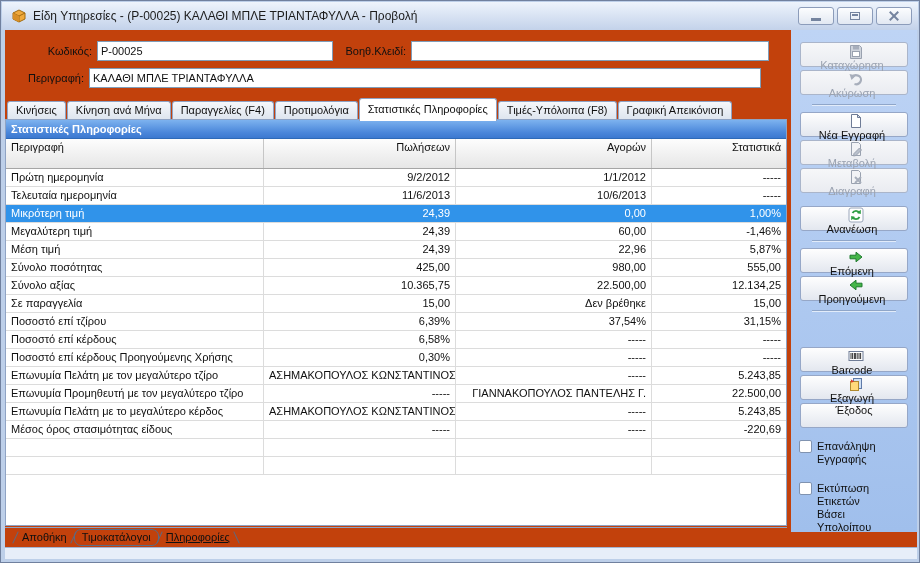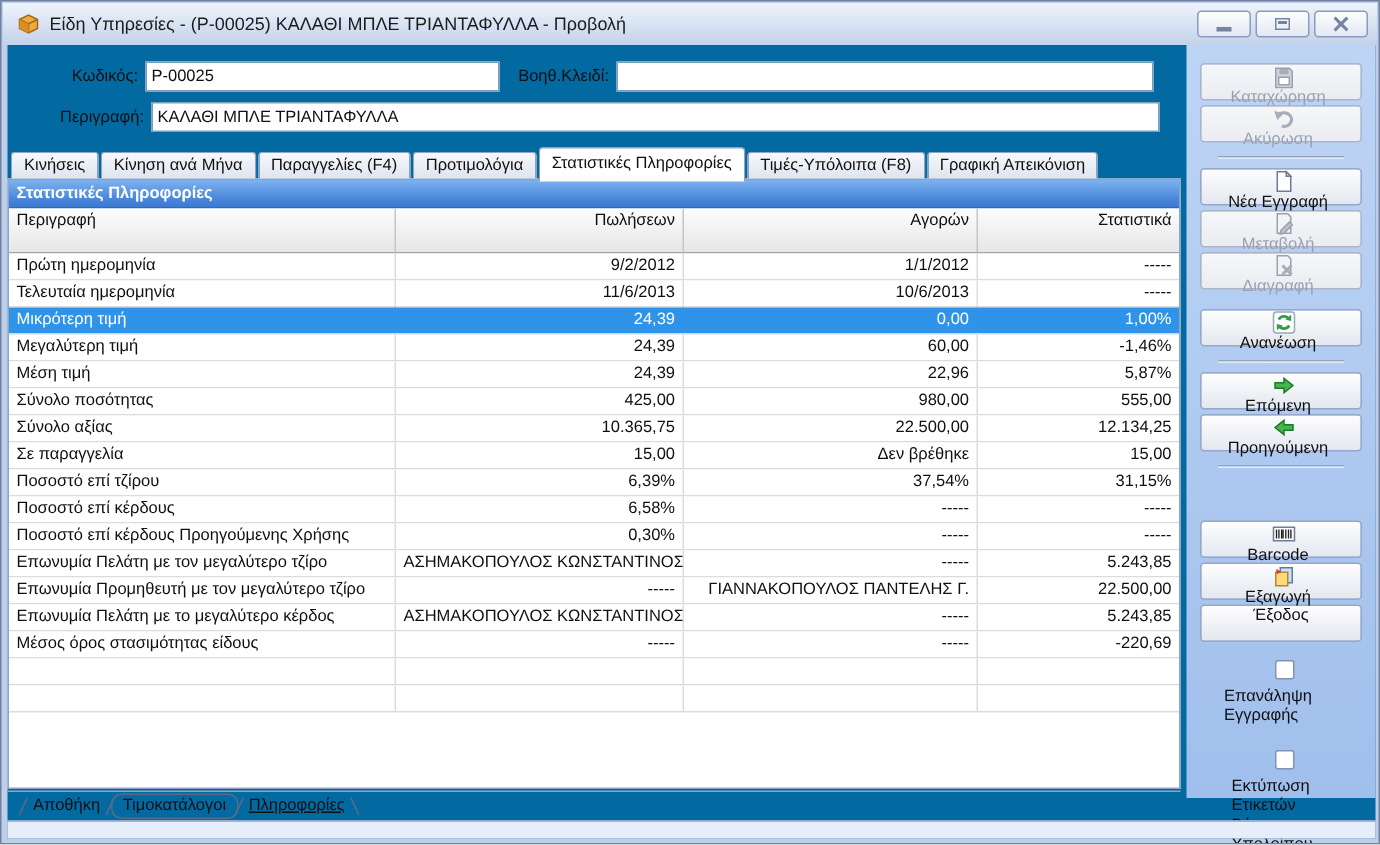--- a/index.html
+++ b/index.html
@@ -21,21 +21,21 @@
   .glyph-max { width:10px; height:8px; border:1px solid #75849f; position:relative; }
   .glyph-max::after { content:""; position:absolute; left:1px; right:1px; top:1px; height:2px; background:#75849f; }
   .glyph-close { width:10px; height:10px; position:relative; }
   .glyph-close::before, .glyph-close::after { content:""; position:absolute; left:-1px; top:4px;
         width:12px; height:2px; background:#75849f; }
   .glyph-close::before { transform:rotate(45deg); }
   .glyph-close::after  { transform:rotate(-45deg); }
 
   
   .client { position:absolute; left:4px; top:29px; width:912px; height:529px;
-            background:#0369a1; }
+            background:#c2410c; }
 
   
   .form-row { position:absolute; display:flex; align-items:center; }
   .form-label { font-size:11px; color:#101010; text-align:right; padding-right:5px; }
   .tb { height:20px; border:1px solid #7f9db9; background:#fff; font-size:11px;
         padding:0 3px; font-family:"Liberation Sans",sans-serif; color:#101010; }
 
   
   .tabstrip { position:absolute; left:0; top:66px; width:782px; height:24px;
               display:flex; align-items:flex-end; padding-left:2px; }
@@ -73,21 +73,21 @@
         background:linear-gradient(#fefefe,#e3e7ef); font-size:11px; color:#101010;
         cursor:default;flex-direction:column; }
   .panel-btn .ico { width:16px; height:16px; margin:0 1px 0 4px; flex:none; }
   .panel-btn .lbl { flex:1; text-align:center; padding-right:4px; white-space:nowrap; }
   .panel-btn.noicon .lbl { padding:0; }
   .panel-btn.disabled { color:#9aa2b0; border-color:#aab5ca;
         background:linear-gradient(#f6f7f9,#eaecf1); }
   .psep { width:84px; margin:9px auto 6px; border-top:1px solid #8fa6c9;
           border-bottom:1px solid #e2ecfa; }
   .chk-row { display:flex; gap:5px; margin:12px 4px 0 8px; font-size:11px;
-             color:#101010; align-items:center;flex-direction:column; }
+             color:#101010; align-items:flex-start; }
   .chk-box { width:13px; height:13px; background:#fff; border:1px solid #8093b0;
              border-radius:2px; flex:none; }
   .chk-lbl { line-height:13px; }
 
   
   .bottom-tabs { position:absolute; left:0; top:497px; width:782px; height:19px;
         border-top:1px solid #8fa3c4; display:flex; align-items:center;
         padding-left:10px; font-size:11px; color:#101010; }
   .sheet-tab { padding:0 6px; line-height:15px; white-space:nowrap; }
   .sheet-tab.focused { border:1px solid #5a6b85; border-radius:7px; padding:0 7px; }
@@ -128,21 +128,21 @@
 
   <div class="client">
 
     <div class="form-row" style="left:0; top:11px;">
       <span class="form-label" style="width:92px;">Κωδικός:</span>
       <input class="tb" style="width: 236px;" value="P-00025">
       <span class="form-label" style="width:72px; margin-left:6px;">Βοηθ.Κλειδί:</span>
       <input class="tb" style="width: 358px;" value="">
     </div>
     <div class="form-row" style="left:0; top:38px;">
-      <span class="form-label" style="width:84px;margin-left:12px;">Περιγραφή:</span>
+      <span class="form-label" style="width:84px;">Περιγραφή:</span>
       <input class="tb" style="width: 672px;" value="ΚΑΛΑΘΙ ΜΠΛΕ ΤΡΙΑΝΤΑΦΥΛΛΑ">
     </div>
 
     <div class="tabstrip">
       <div class="tab">Κινήσεις</div>
       <div class="tab">Κίνηση ανά Μήνα</div>
       <div class="tab">Παραγγελίες (F4)</div>
       <div class="tab">Προτιμολόγια</div>
       <div class="tab active">Στατιστικές Πληροφορίες</div>
       <div class="tab">Τιμές-Υπόλοιπα (F8)</div>

